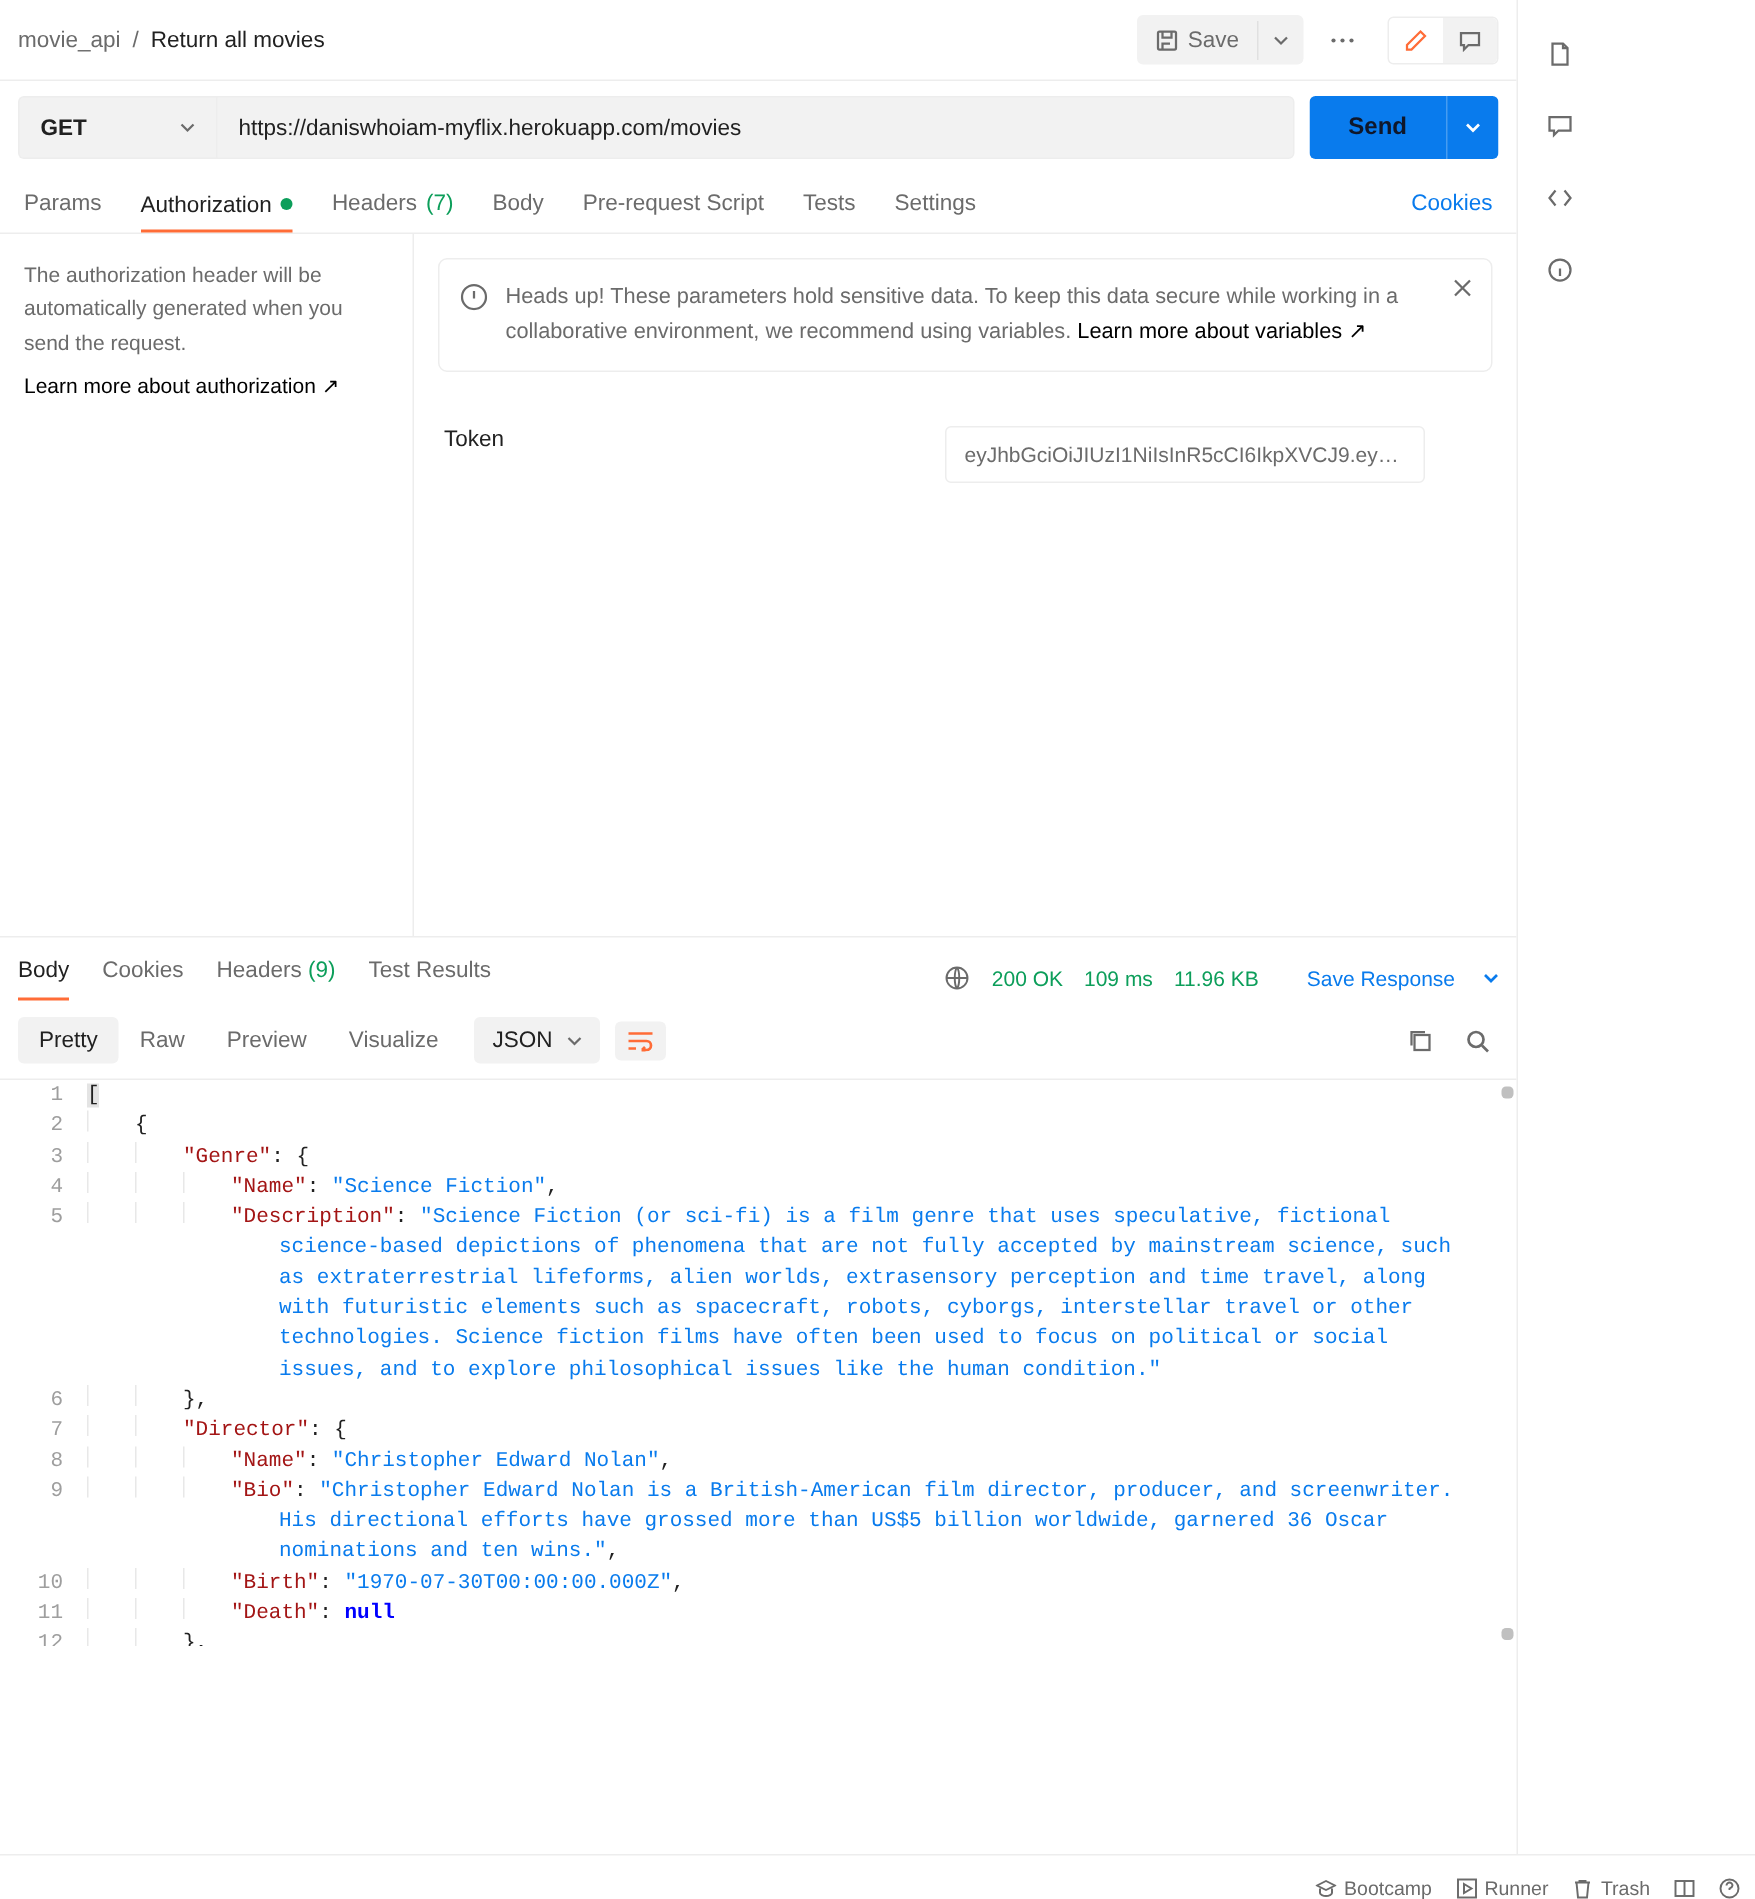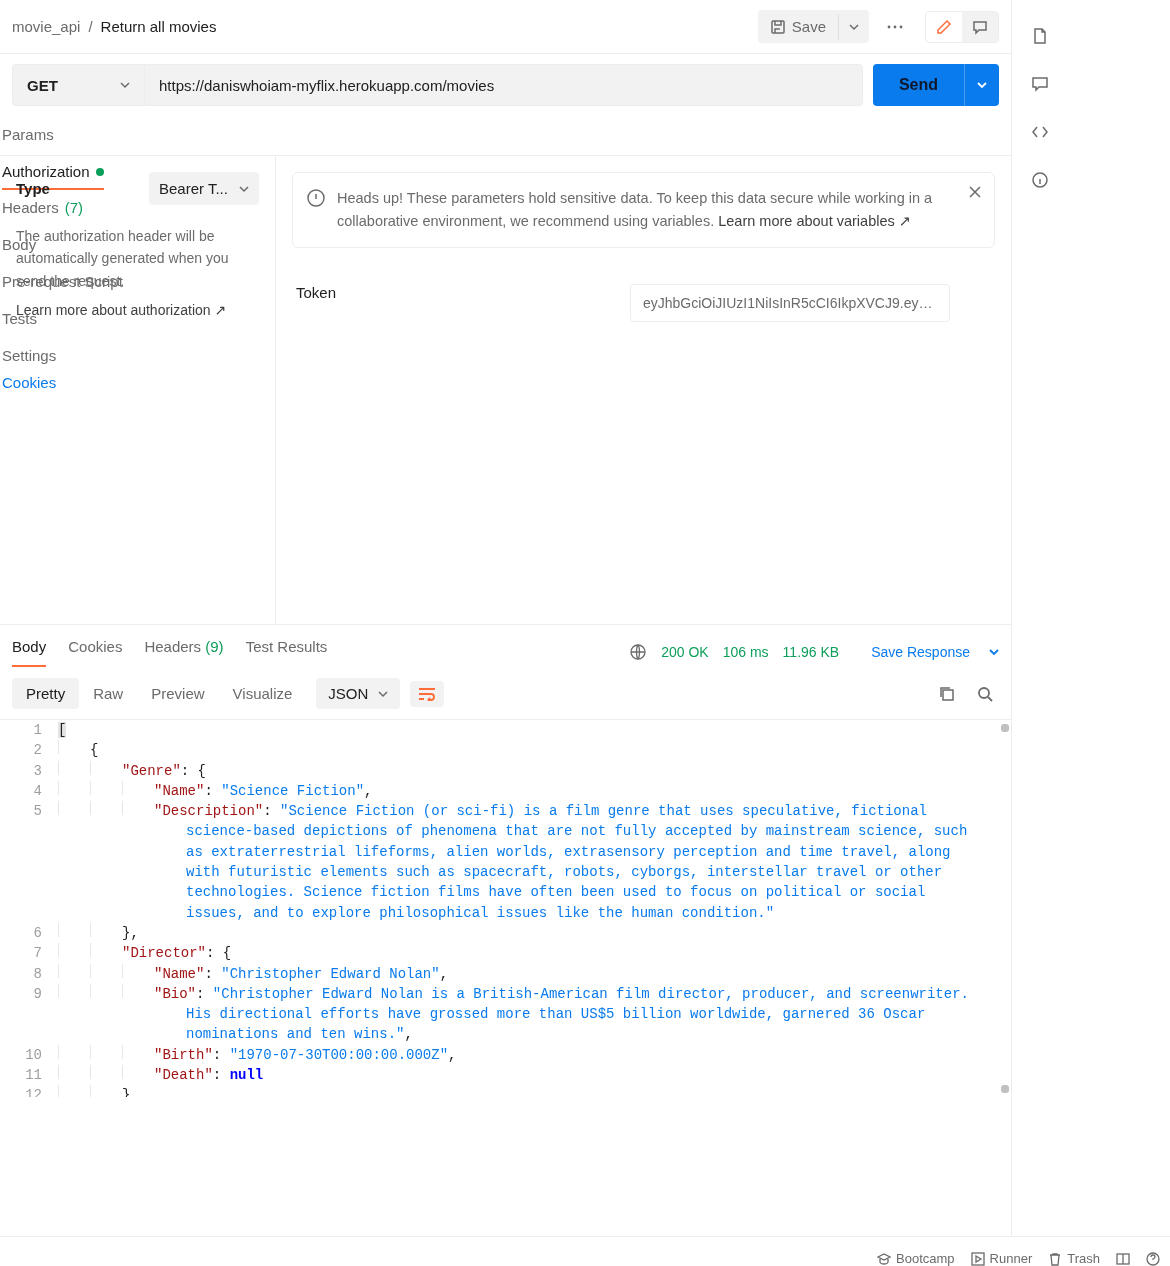--- a/index.html
+++ b/index.html
@@ -22,35 +22,35 @@
 .icon-btn { padding: 7px 10px; cursor: pointer; color: #6b6b6b; }
 .icon-btn.active { color: #ff6c37; }
 .icon-btn.comment { background: #f2f2f2; }
 .req-row { display: flex; padding: 10px 12px; gap: 10px; }
 .method-select { display: flex; align-items: center; background: #f2f2f2; border: 1px solid #ededed; border-radius: 4px 0 0 4px; padding: 0 14px; height: 42px; width: 132px; cursor: pointer; justify-content: space-between; margin-right: -10px; border-right: none;}
 .method-select .method { font-weight: 600; font-size: 15px; }
 .url-input { flex: 1; background: #f2f2f2; border: 1px solid #ededed; padding: 0 14px; height: 42px; display: flex; align-items: center; font-size: 15px; color: #212121; border-radius: 0 4px 4px 0;}
 .send-group { display: flex; border-radius: 4px; overflow: hidden; }
 .send-btn { background: #097bed; color: #0f172a; font-weight: 600; padding: 0 26px; height: 42px; display: flex; align-items: center; cursor: pointer; font-size: 16px;}
 .send-arrow { background: #097bed; color: #fff; padding: 0 12px; height: 42px; display: flex; align-items: center; cursor: pointer; border-left: 1px solid rgba(255,255,255,0.25);}
-.tabs { display: flex; align-items: flex-start; padding: 0 2px; border-bottom: 1px solid #ededed; height: 40px; flex-direction: column; }
+.tabs { display: flex; align-items: center; padding: 0 16px; border-bottom: 1px solid #ededed; height: 40px; }
 .tab { padding: 10px 0; margin-right: 26px; color: #6b6b6b; cursor: pointer; font-size: 15px; display: flex; align-items: center; gap: 6px;}
 .tab.active { color: #212121; border-bottom: 2px solid #ff6c37; margin-bottom: -1px; padding-bottom: 8px; font-weight: 500;}
 .tab .dot { width: 8px; height: 8px; background: #0c9e5a; border-radius: 50%; display: inline-block; }
 .tab .count { color: #0c9e5a; }
 .tab-spacer { flex: 1; }
 .cookies-link { color: #097bed; font-weight: 500; cursor: pointer; font-size: 15px;}
 .auth-panel { display: flex; height: 468px; }
 .auth-left { width: 276px; border-right: 1px solid #ededed; padding: 16px; }
 .auth-left-row { display: flex; justify-content: space-between; align-items: center; margin-bottom: 20px;}
 .type-label { font-weight: 600; font-size: 15px; }
 .type-select { background: #f2f2f2; border-radius: 4px; padding: 8px 10px; display: flex; align-items: center; gap: 8px; cursor: pointer; width: 110px; justify-content: space-between; font-size: 15px;}
 .type-select span:first-child { white-space: nowrap; overflow: hidden; text-overflow: ellipsis; }
 .auth-desc { color: #6b6b6b; line-height: 1.6; font-size: 14px; margin-bottom: 10px;}
-.learn-link { color: #404040; cursor: pointer; }
+.learn-link { color: #000000; cursor: pointer; }
 .auth-right { flex: 1; padding: 16px; }
 .info-banner { border: 1px solid #ededed; border-radius: 6px; padding: 14px; display: flex; gap: 12px; margin-bottom: 36px; position: relative;}
 .info-banner .info-icon { color: #6b6b6b; flex-shrink: 0; padding-top: 2px;}
 .info-text { color: #6b6b6b; line-height: 1.6; font-size: 14.5px;}
 .info-close { position: absolute; right: 12px; top: 12px; color: #6b6b6b; cursor: pointer;}
 .token-row { display: flex; padding: 0 4px;}
 .token-label { width: 334px; font-size: 15px;}
 .token-input { flex: 0 0 320px; border: 1px solid #ededed; border-radius: 4px; padding: 10px 12px; font-size: 14px; color: #6b6b6b; white-space: nowrap; overflow: hidden; text-overflow: ellipsis;}
 .resp-tabs { display: flex; align-items: center; padding: 10px 12px 0 12px; border-top: 1px solid #ededed; height: 44px;}
 .rtab { margin-right: 22px; color: #6b6b6b; cursor: pointer; font-size: 15px; padding-bottom: 10px;}
@@ -176,29 +176,20 @@
       </div>
     <div class="tab">
         <span>Settings</span>
       </div>
     <div class="tab-spacer"></div>
     <div class="cookies-link"><span>Cookies</span></div>
   </div>
 
   <div class="auth-panel">
     <div class="auth-left">
-      <div class="auth-left-row">
-        <div class="type-label">Type</div>
-        <div class="type-select">
-          <span>Bearer T...</span>
-          <svg width="10" height="10" viewBox="0 0 10 10">
-              <path d="M1 3l4 4 4-4" fill="none" stroke="#6b6b6b" stroke-width="1.5"></path>
-            </svg>
-        </div>
-      </div>
       <div class="auth-desc">The authorization header will be automatically generated when you send the request.</div>
       <div class="learn-link"><span>Learn more about authorization</span> <span>↗</span></div>
     </div>
     <div class="auth-right">
       <div class="info-banner">
         <div class="info-icon">
           <svg width="18" height="18" viewBox="0 0 18 18" fill="none" stroke="currentColor" stroke-width="1.5">
               <circle cx="9" cy="9" r="8"></circle>
               <path d="M9 5v5M9 13h0"></path>
             </svg>
@@ -227,21 +218,21 @@
     <div class="rtab"><span>Test Results</span></div>
     <div class="rtab-spacer"></div>
     <div class="resp-meta">
       <span class="globe">
           <svg width="18" height="18" viewBox="0 0 18 18" fill="none" stroke="currentColor" stroke-width="1.3">
             <circle cx="9" cy="9" r="7"></circle>
             <path d="M2 9h14M9 2c2 2.5 2 11.5 0 14M9 2c-2 2.5-2 11.5 0 14"></path>
           </svg>
         </span>
       <span class="status-ok">200 OK</span>
-      <span class="status-ok">106 ms</span>
+      <span class="status-ok">109 ms</span>
       <span class="status-ok">11.96 KB</span>
       <div class="save-resp">
         <span>Save Response</span>
         <svg width="10" height="10" viewBox="0 0 10 10">
             <path d="M1 3l4 4 4-4" fill="none" stroke="currentColor" stroke-width="1.8"></path>
           </svg>
       </div>
     </div>
   </div>
 

